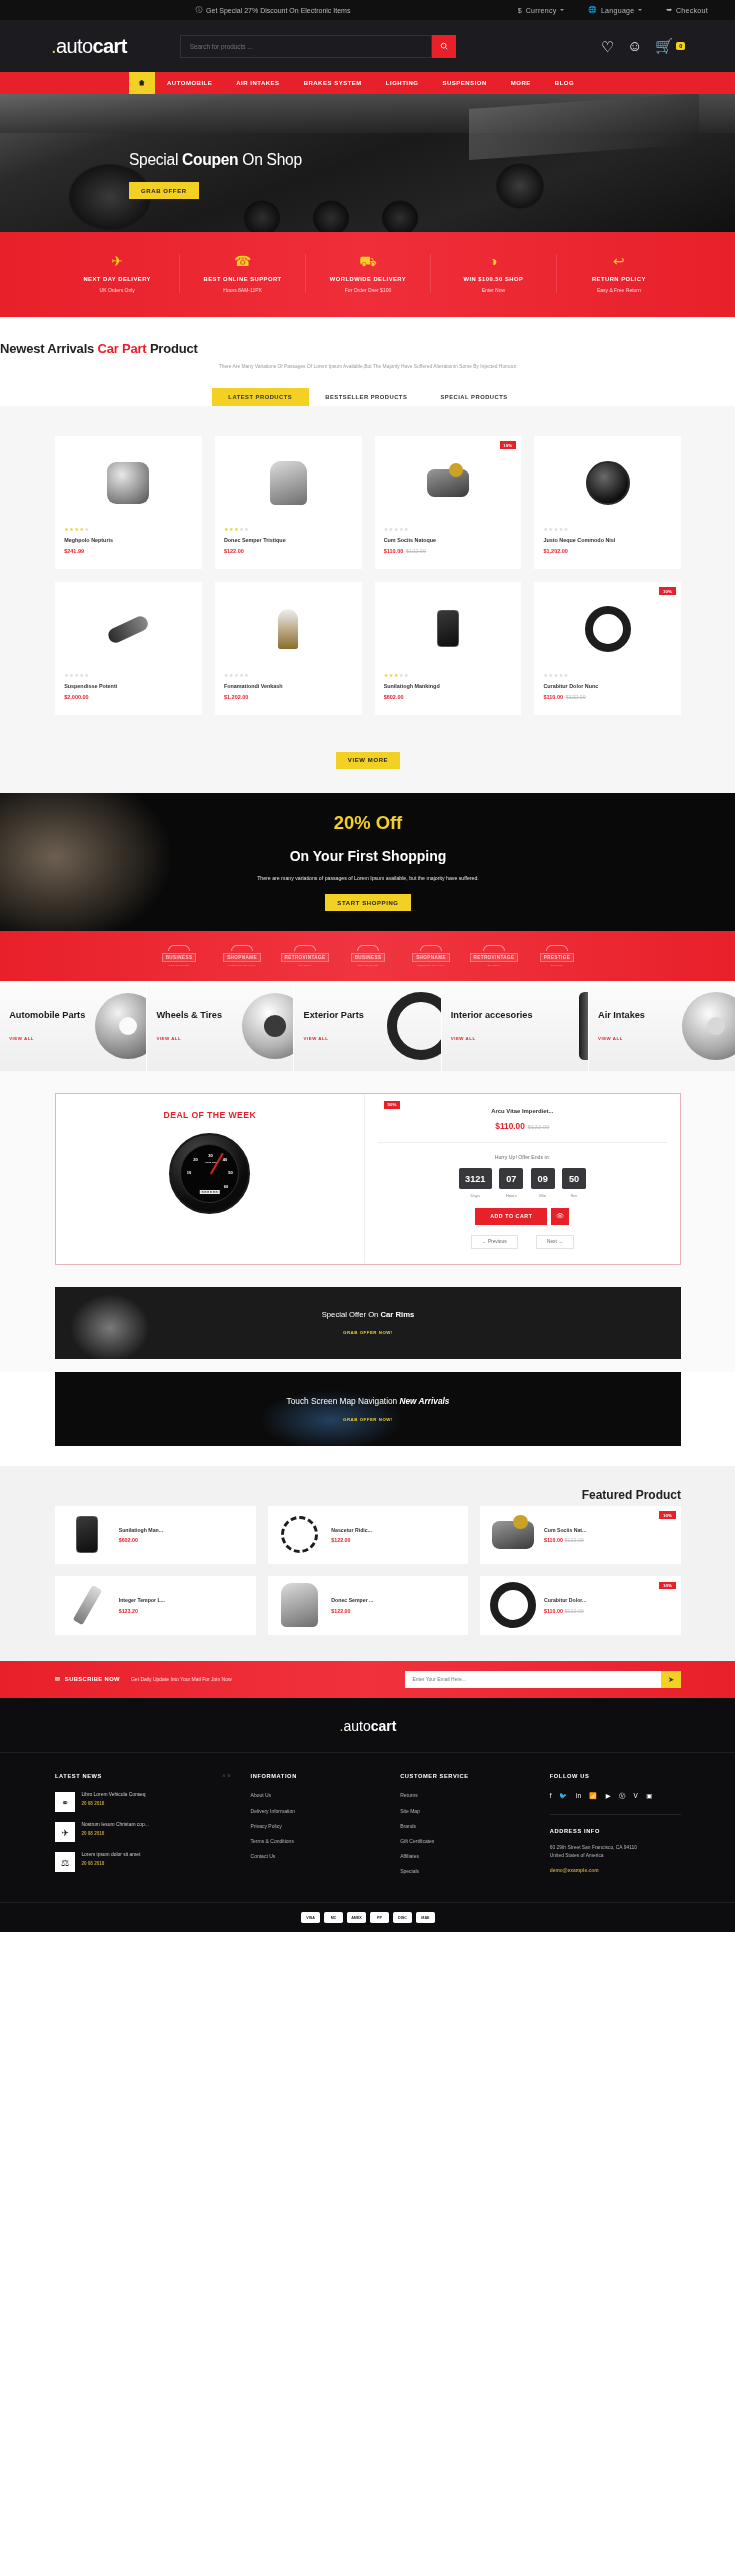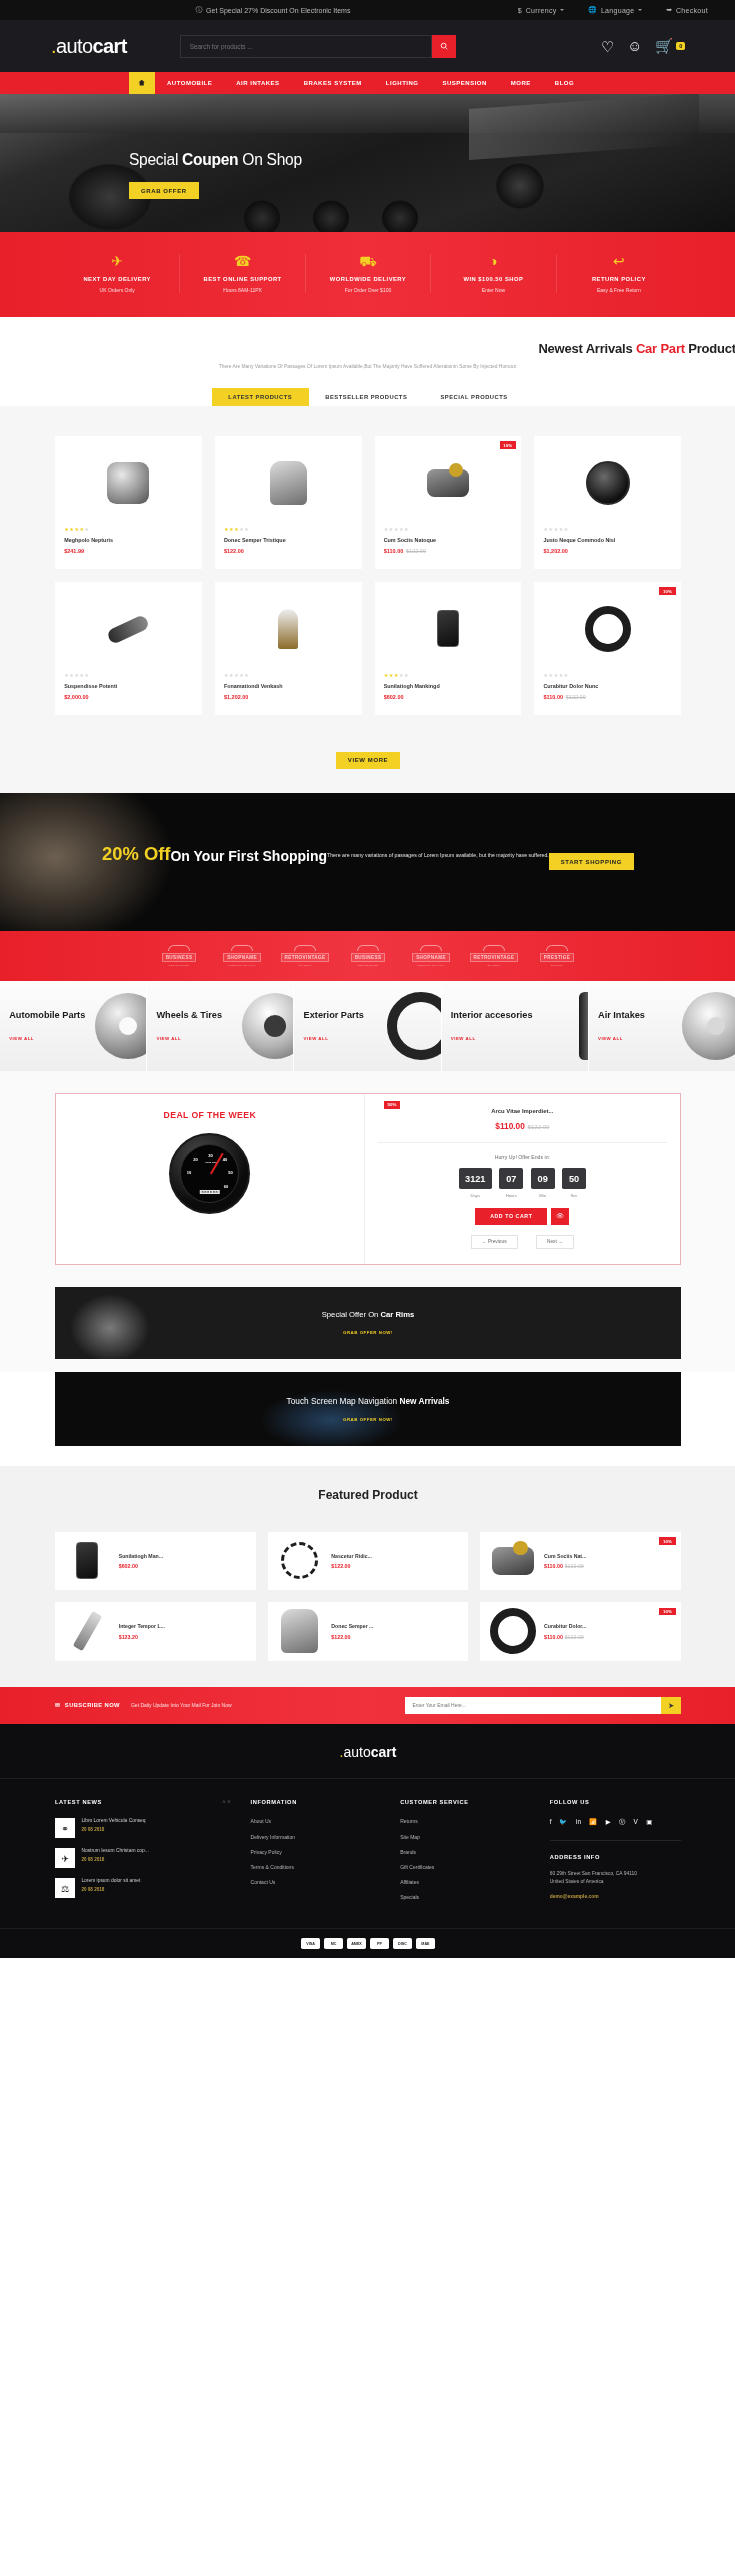--- a/index.html
+++ b/index.html
@@ -52,21 +52,21 @@
   
   .services{background:linear-gradient(90deg,#e8202a,#ef2e39 50%,#e8202a);display:flex;padding:22px 55px 24px;}
   .svc{flex:1;text-align:center;border-right:0.9px solid rgba(255,255,255,.13);padding:0 3.7px;}
   .svc:last-child{border-right:none;}
   .svc-ico{font-size:14px;color:#f2d024;line-height:1;margin-bottom:8.3px;}
   .svc-t{color:#fff;font-size:5.8px;font-weight:bold;letter-spacing:0.5px;margin-bottom:4.6px;}
   .svc-s{color:#fbd9dc;font-size:5px;}
 
   
   .sec{padding:24px 0 0;background:#fff;}
-  .sec-title{text-align:right;font-size:13px;font-weight:bold;color:#222;letter-spacing:-0.2px;}
+  .sec-title{text-align:left;font-size:13px;font-weight:bold;color:#222;letter-spacing:-0.2px;}
   .sec-title em{font-style:normal;color:#e8202a;}
   .sec-sub{text-align:center;font-size:4.9px;color:#9b9b9b;margin-top:8.3px;}
   .tabs{display:flex;justify-content:center;gap:0;margin-top:18.4px;}
   .tab{font-size:5.8px;font-weight:bold;letter-spacing:0.5px;padding:6.4px 16.6px;color:#333;cursor:pointer;}
   .tab.active{background:#f2d024;}
 
   
   .pgrid{display:grid;grid-template-columns:repeat(4,1fr);gap:13px;padding:16.6px 0 0;background:#f6f6f6;}
   .pgrid-wrap{background:#f6f6f6;padding:13px 55px 20px;}
   .pcard{background:#fff;position:relative;padding:11px 9.2px 11px;min-height:133px;display:flex;flex-direction:column;}
@@ -74,21 +74,21 @@
   .pimg{height:72px;display:flex;align-items:center;justify-content:center;margin-bottom:7.4px;}
   .stars{font-size:5px;letter-spacing:0.6px;color:#d8d8d8;margin-bottom:4.6px;}
   .stars i{font-style:normal;}
   .stars i.on{color:#f2d024;}
   .pname{font-size:5.4px;font-weight:bold;color:#333;margin-bottom:4.6px;}
   .pprice{font-size:5.5px;font-weight:bold;color:#e8202a;}
   .pprice s{color:#bdbdbd;font-weight:normal;margin-left:2.8px;}
   .viewmore{text-align:center;background:#f6f6f6;padding:3.7px 0 24px;}
 
   
-  .offer{height:138px;position:relative;overflow:hidden;display:flex;flex-direction:row;align-items:center;justify-content:center;
+  .offer{height:138px;position:relative;overflow:hidden;display:flex;flex-direction:column;align-items:center;justify-content:center;
     background:radial-gradient(ellipse 147px 110px at 55px 64px,#6d6051 0%,#2a251f 55%,#090909 80%),
                radial-gradient(ellipse 138px 129px at 681px 55px,#4a4a4a 0%,#1b1b1b 60%,#070707 85%),
                linear-gradient(90deg,#0a0a0a,#000 50%,#0a0a0a);}
   .offer h2{color:#f2d024;font-size:18.4px;font-weight:bold;margin-bottom:14.7px;}
   .offer h3{color:#fff;font-size:14px;font-weight:bold;margin-bottom:11px;}
   .offer p{color:#e4e4e4;font-size:5.2px;margin-bottom:13px;}
 
   
   .brands{background:linear-gradient(90deg,#e8202a,#f03540 50%,#e8202a);display:flex;justify-content:center;align-items:center;gap:26px;padding:11px 0;}
   .brand{width:37px;height:28px;opacity:.9;display:flex;flex-direction:column;align-items:center;justify-content:center;color:#ffd9dc;font-size:4.6px;font-weight:bold;letter-spacing:0.4px;cursor:pointer;}
@@ -141,26 +141,26 @@
   .promos{display:flex;gap:13px;padding:0 55px 13px;background:#fafafa;}
   .promo{flex:1;height:72px;display:flex;flex-direction:column;align-items:center;justify-content:center;position:relative;overflow:hidden;}
   .promo.p1{background:radial-gradient(ellipse 64px 55px at 55px 41px,#7a7a7a,#1b1b1b 62%),linear-gradient(100deg,#2c2c2c,#050505);}
   .promo.p2{background:radial-gradient(ellipse 31px 26px at 74px 35px,#d4d4d4,#1a1a1a 68%),radial-gradient(ellipse 31px 26px at 124px 35px,#d8d8d8,#1a1a1a 68%),linear-gradient(100deg,#242424,#060606);}
   .promo h4{color:#fff;font-size:7.7px;font-weight:300;z-index:2;}
   .promo h4 b{font-weight:bold;margin-top:38px;}
   .promo .plink{color:#f2d024;font-size:4.4px;font-weight:bold;letter-spacing:0.5px;margin-top:11px;z-index:2;cursor:pointer;}
   .wide-promo{margin:0 55px 20px;height:74px;display:flex;flex-direction:column;align-items:center;justify-content:center;
     background:radial-gradient(ellipse 110px 46px at 276px 48px,#24405e,#0b0b0b 65%),linear-gradient(105deg,#1a1a1a,#000);}
   .wide-promo h4{color:#fff;font-size:8.3px;font-weight:300;}
-  .wide-promo h4 b{font-weight:bold;}
+  .wide-promo h4 b{font-weight:bold;font-style:italic;}
   .wide-promo .plink{color:#f2d024;font-size:4.4px;font-weight:bold;letter-spacing:0.5px;margin-top:11px;cursor:pointer;}
 
   
   .featured{background:#f2f2f2;padding:22px 55px 26px;}
-  .featured h2{text-align:center;font-size:12px;font-weight:bold;margin-bottom:30px;}
+  .featured h2{text-align:right;font-size:12px;font-weight:bold;margin-bottom:4px;}
   .fgrid{display:grid;grid-template-columns:repeat(3,1fr);gap:12px;}
   .fcard{background:#fff;display:flex;align-items:center;padding:9.2px 8.3px;position:relative;min-height:55px;}
   .fimg{width:48px;height:40px;display:flex;align-items:center;justify-content:center;flex:0 0 48px;}
   .finfo{padding-left:7.4px;}
   .fname{font-size:5.2px;font-weight:bold;color:#333;margin-bottom:4.6px;}
   .fprice{font-size:5.3px;font-weight:bold;color:#e8202a;}
   .fprice s{color:#c2c2c2;font-weight:normal;margin-left:1.8px;}
 
   
   .news{background:linear-gradient(90deg,#e8202a,#f0323d 50%,#e8202a);display:flex;align-items:center;padding:10px 55px;gap:11px;}

